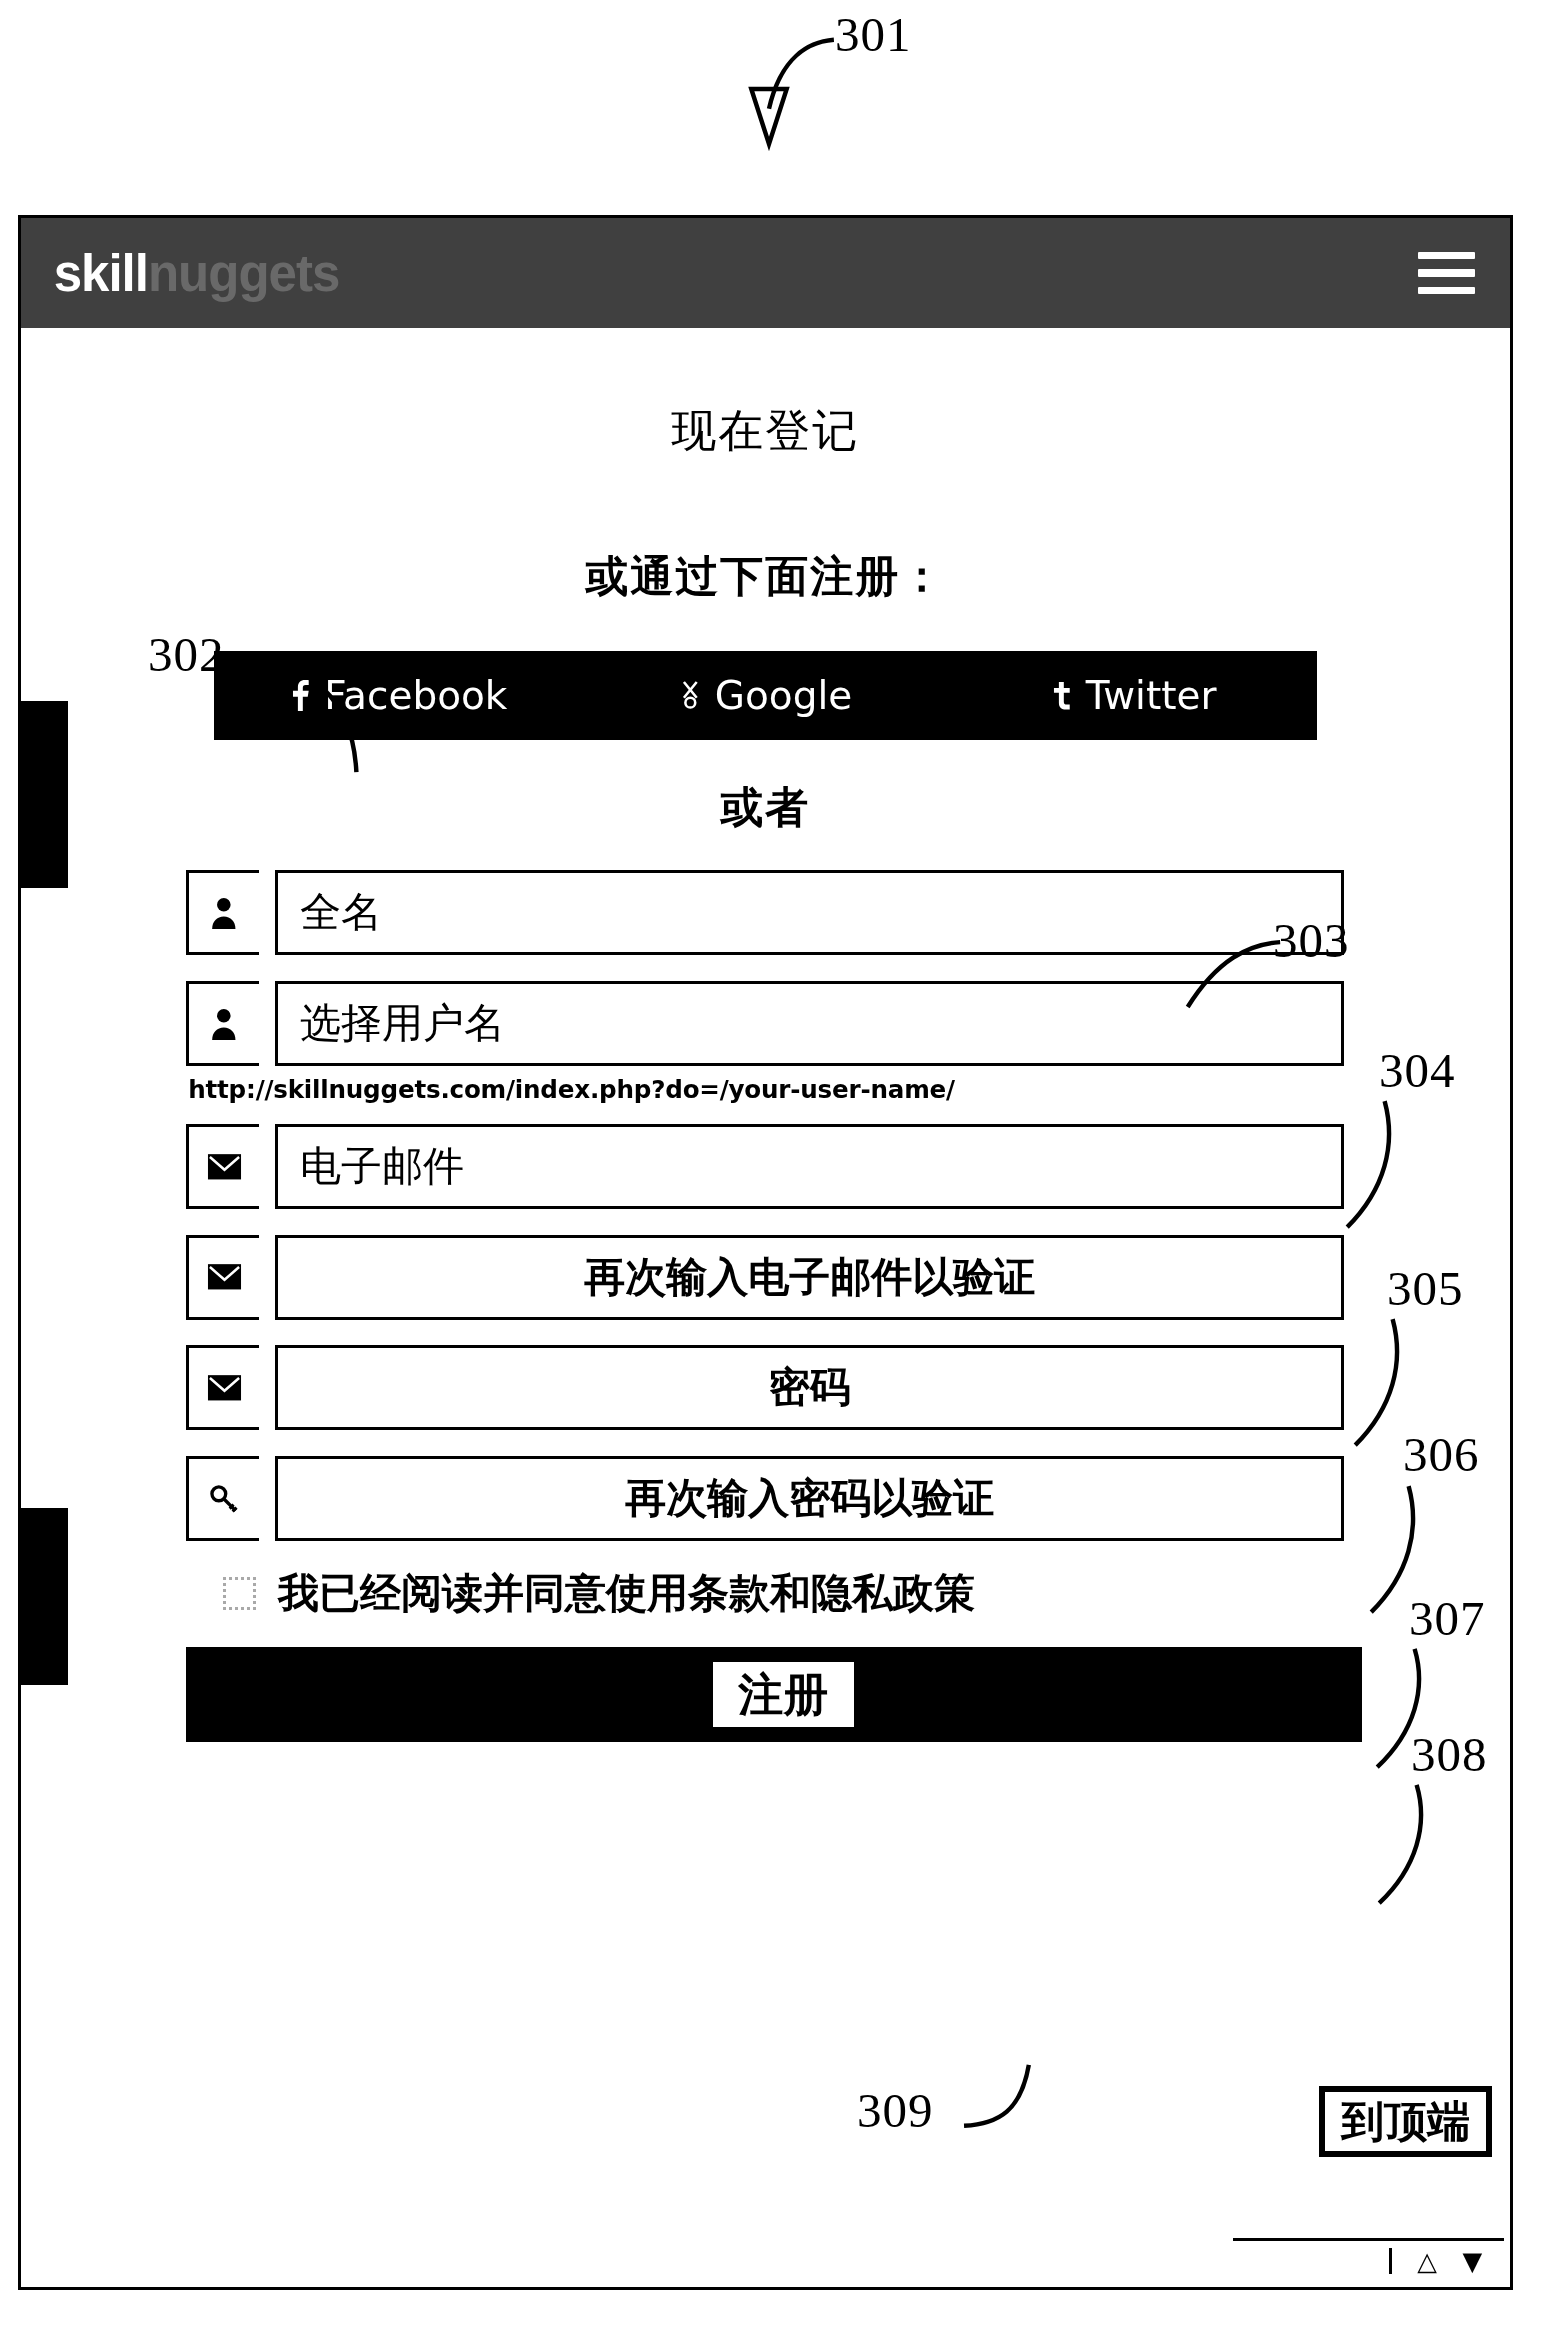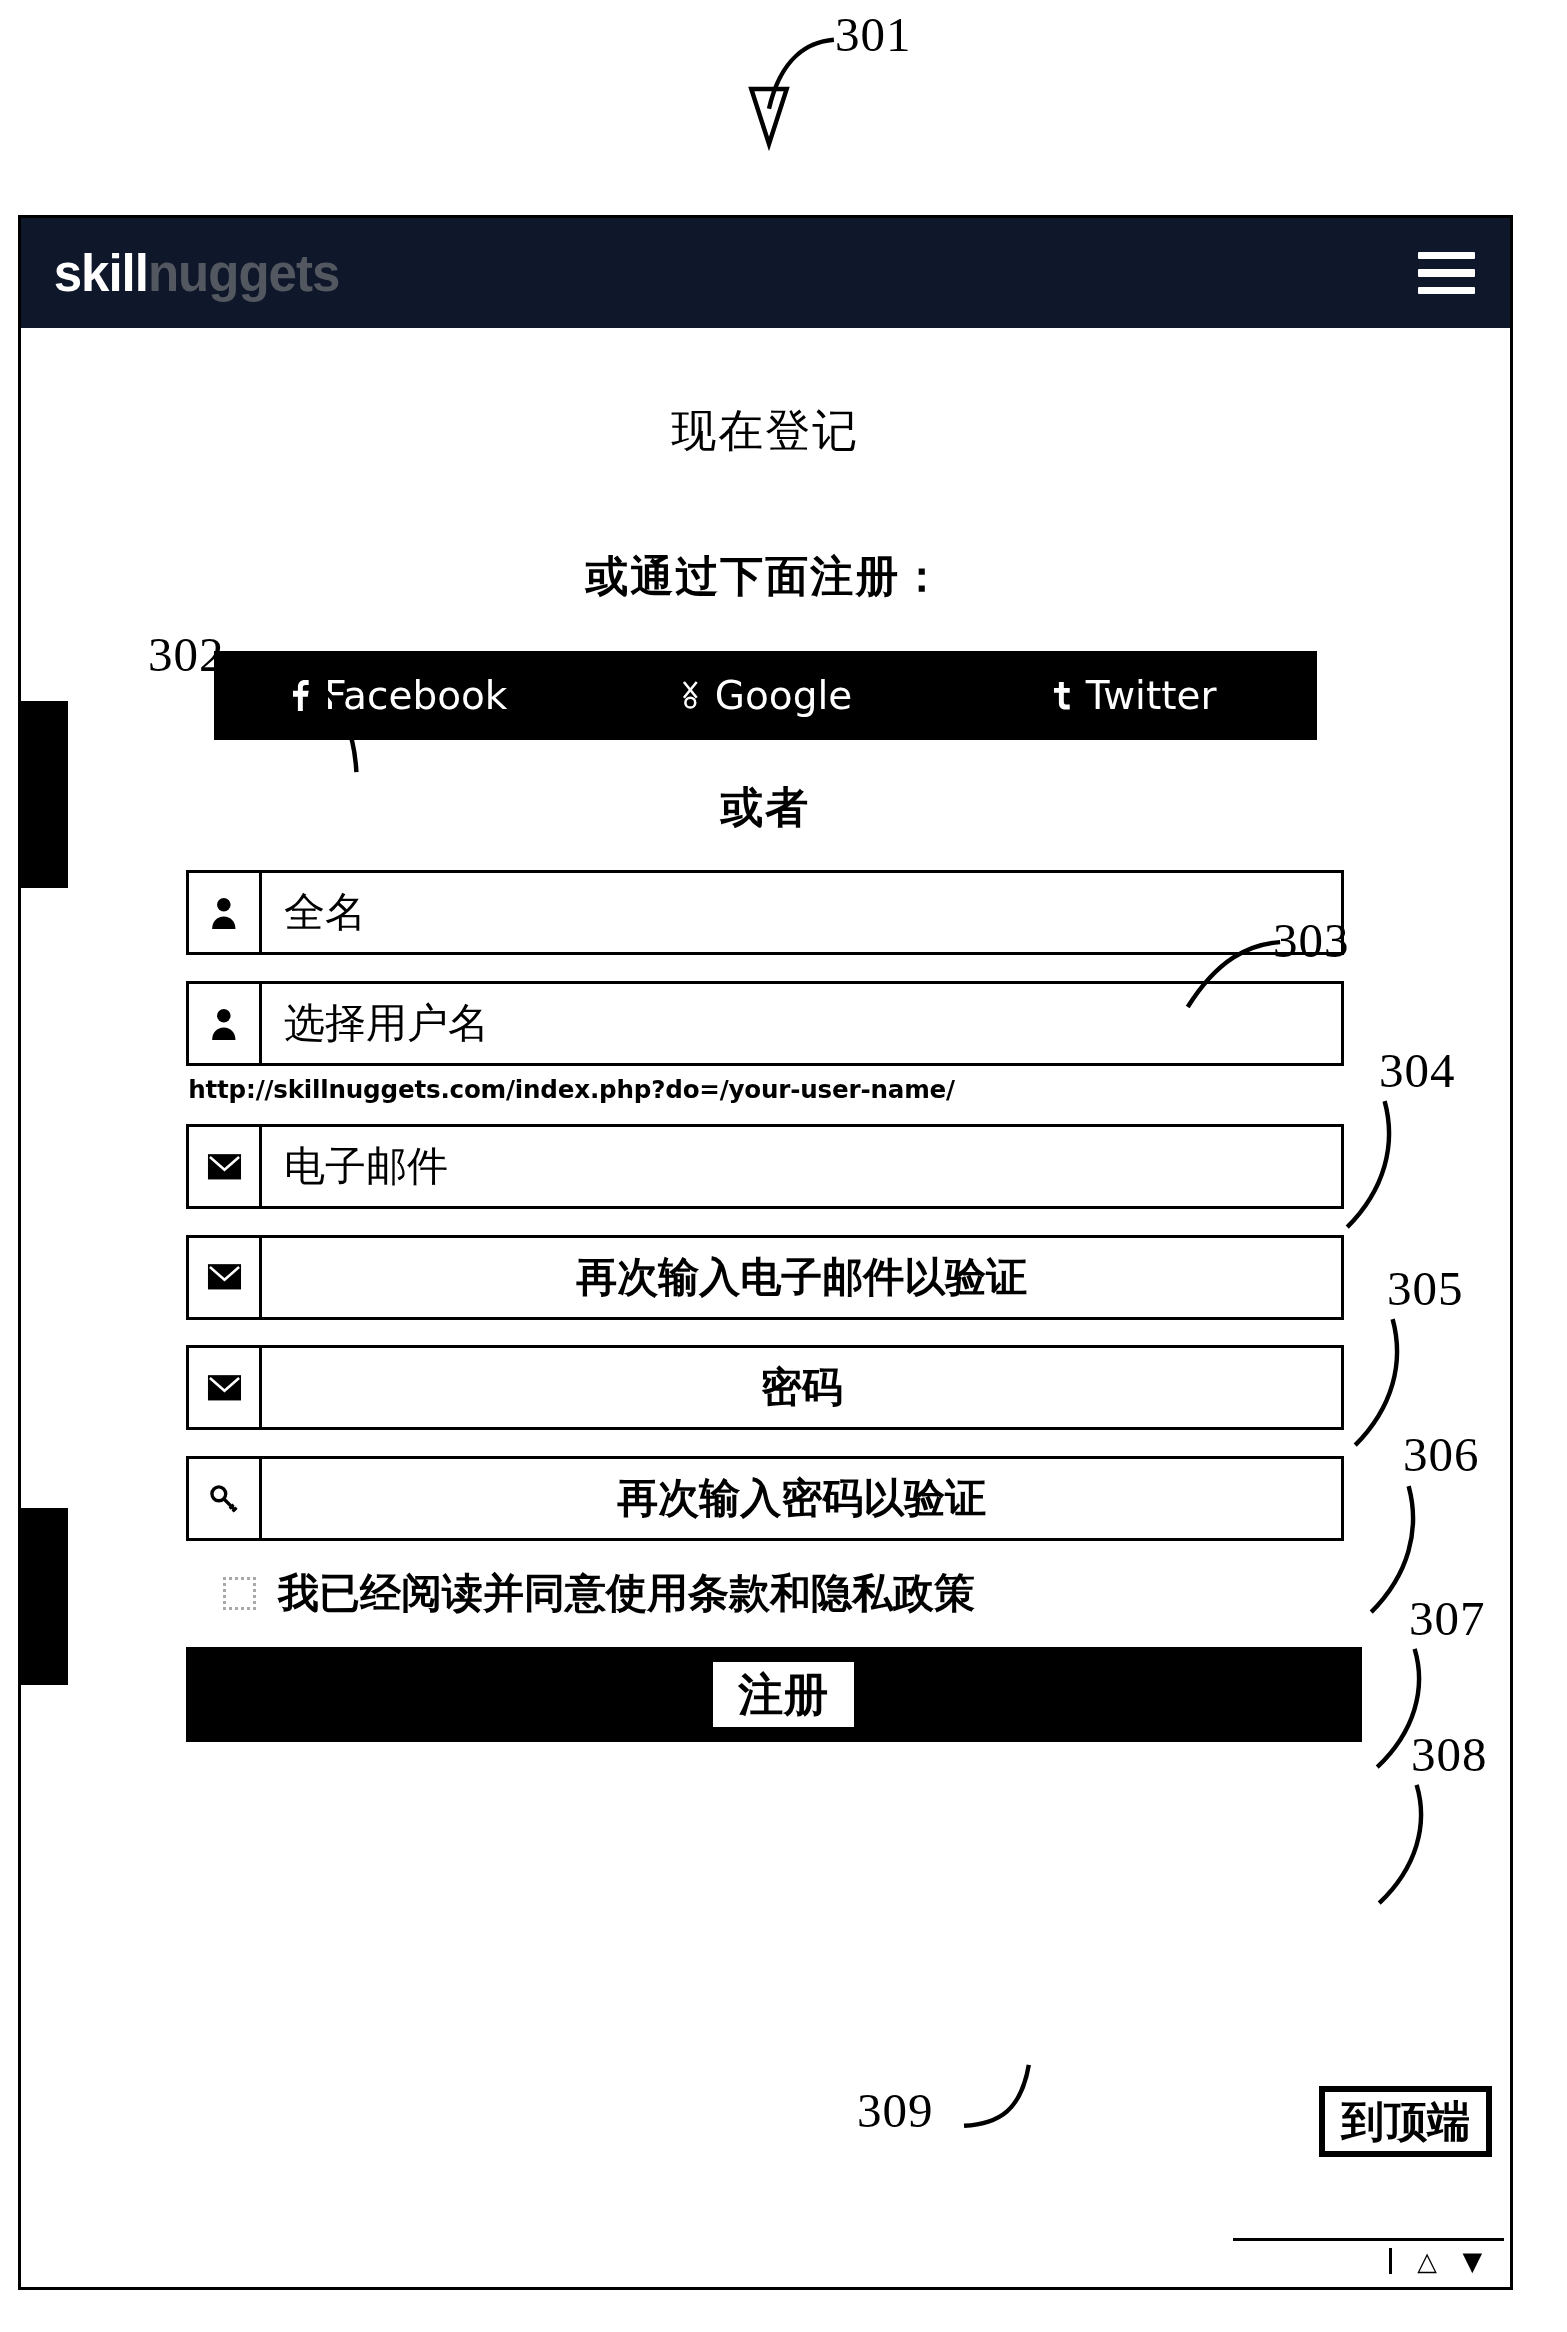--- a/index.html
+++ b/index.html
@@ -44,21 +44,21 @@
     height: 2075px;
     border: 3.9px solid #000;
     background: #ffffff;
     box-sizing: border-box;
   }
 
   
   #topbar {
     position: relative;
     height: 110px;
-    background: #0f172a;
+    background: #404040;
     display: flex;
     align-items: center;
     justify-content: space-between;
     padding: 0 35px 0 33px;
     box-sizing: border-box;
   }
   .logo {
     display: flex;
     align-items: baseline;
     font-family: "Liberation Sans", sans-serif;
@@ -150,20 +150,21 @@
   }
 
   
   #form { margin: 33px auto 0 auto; width: 1158px; }
 
   .field-row {
     display: flex;
     align-items: stretch;
     margin-bottom: 25.6px;
     height: 85px;
+    gap: 16px;
   }
   .field-icon {
     width: 73px;
     flex: 0 0 73px;
     border: 3px solid #000;
     border-right: none;
     background: #ffffff;
     display: flex;
     align-items: center;
     justify-content: center;

